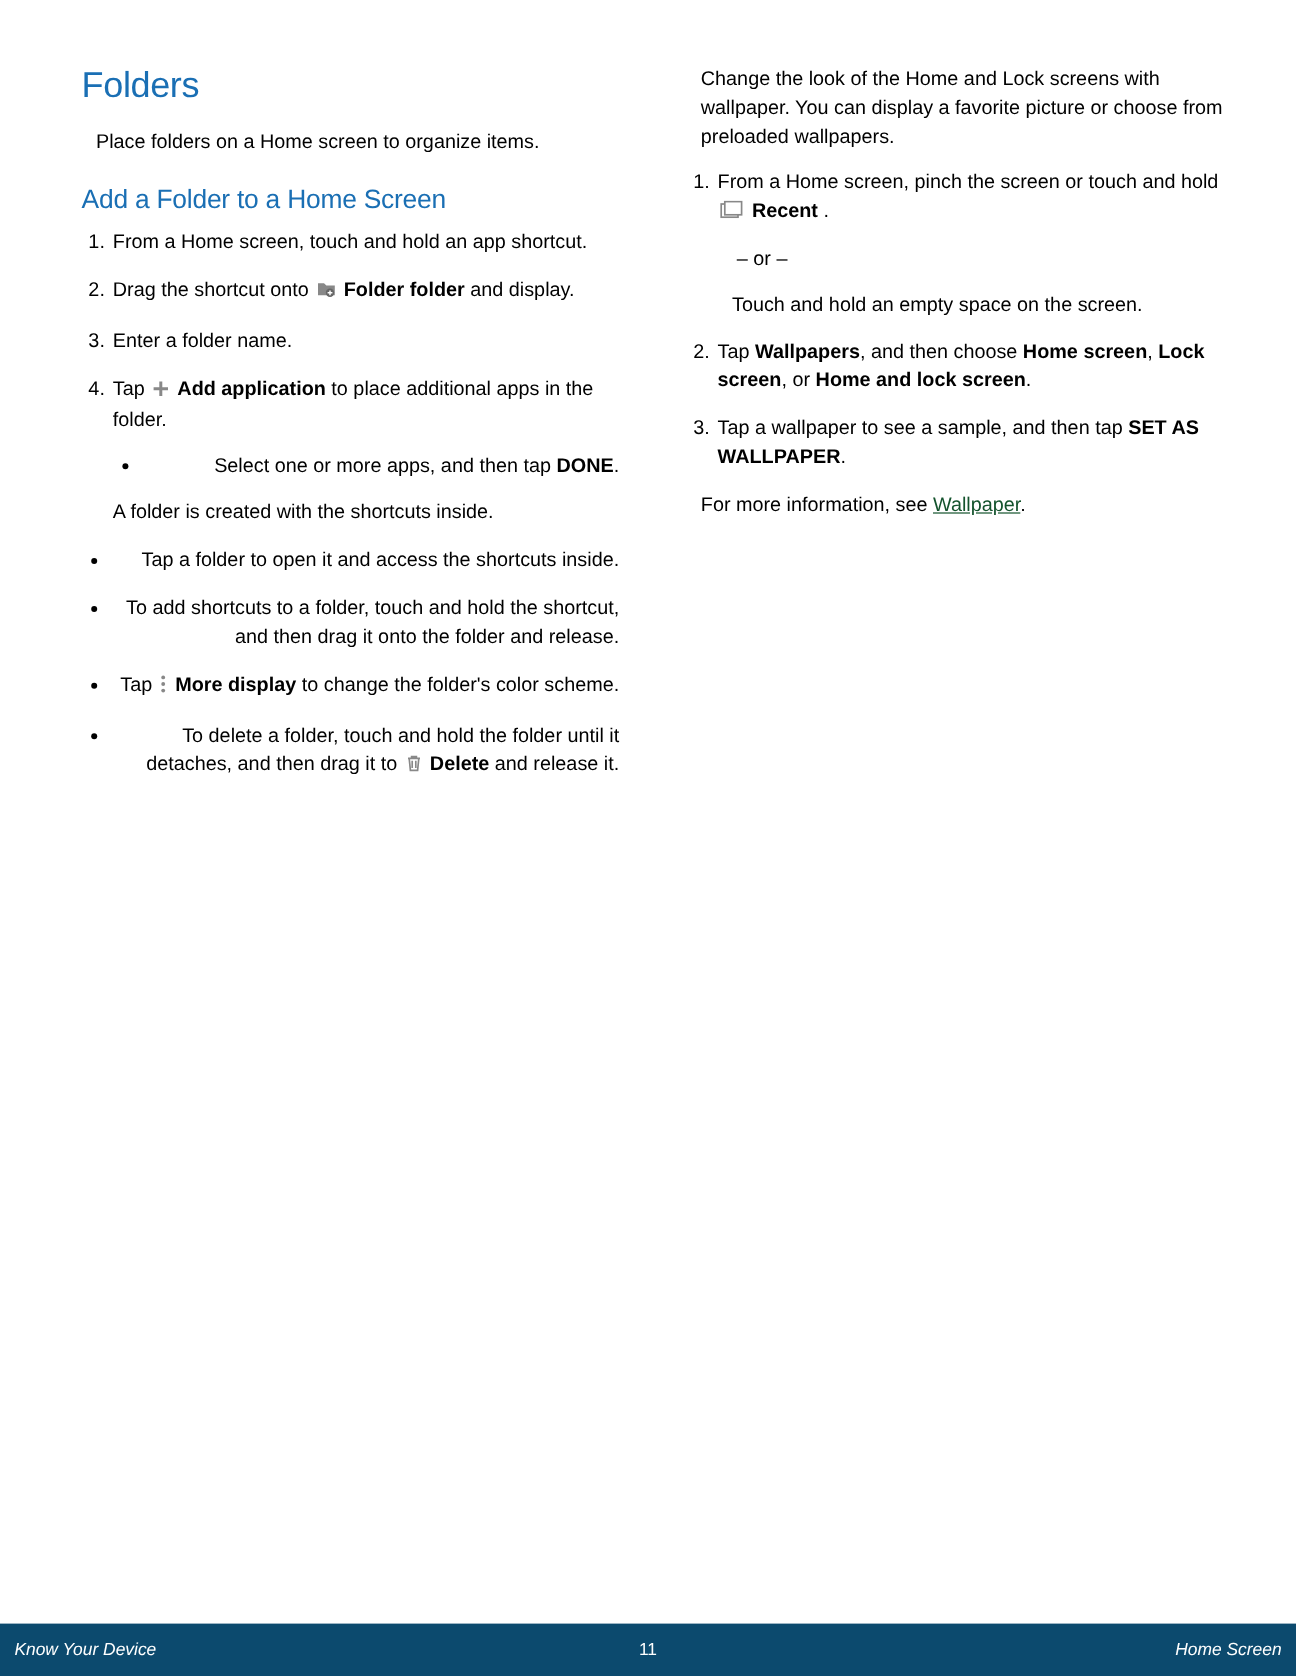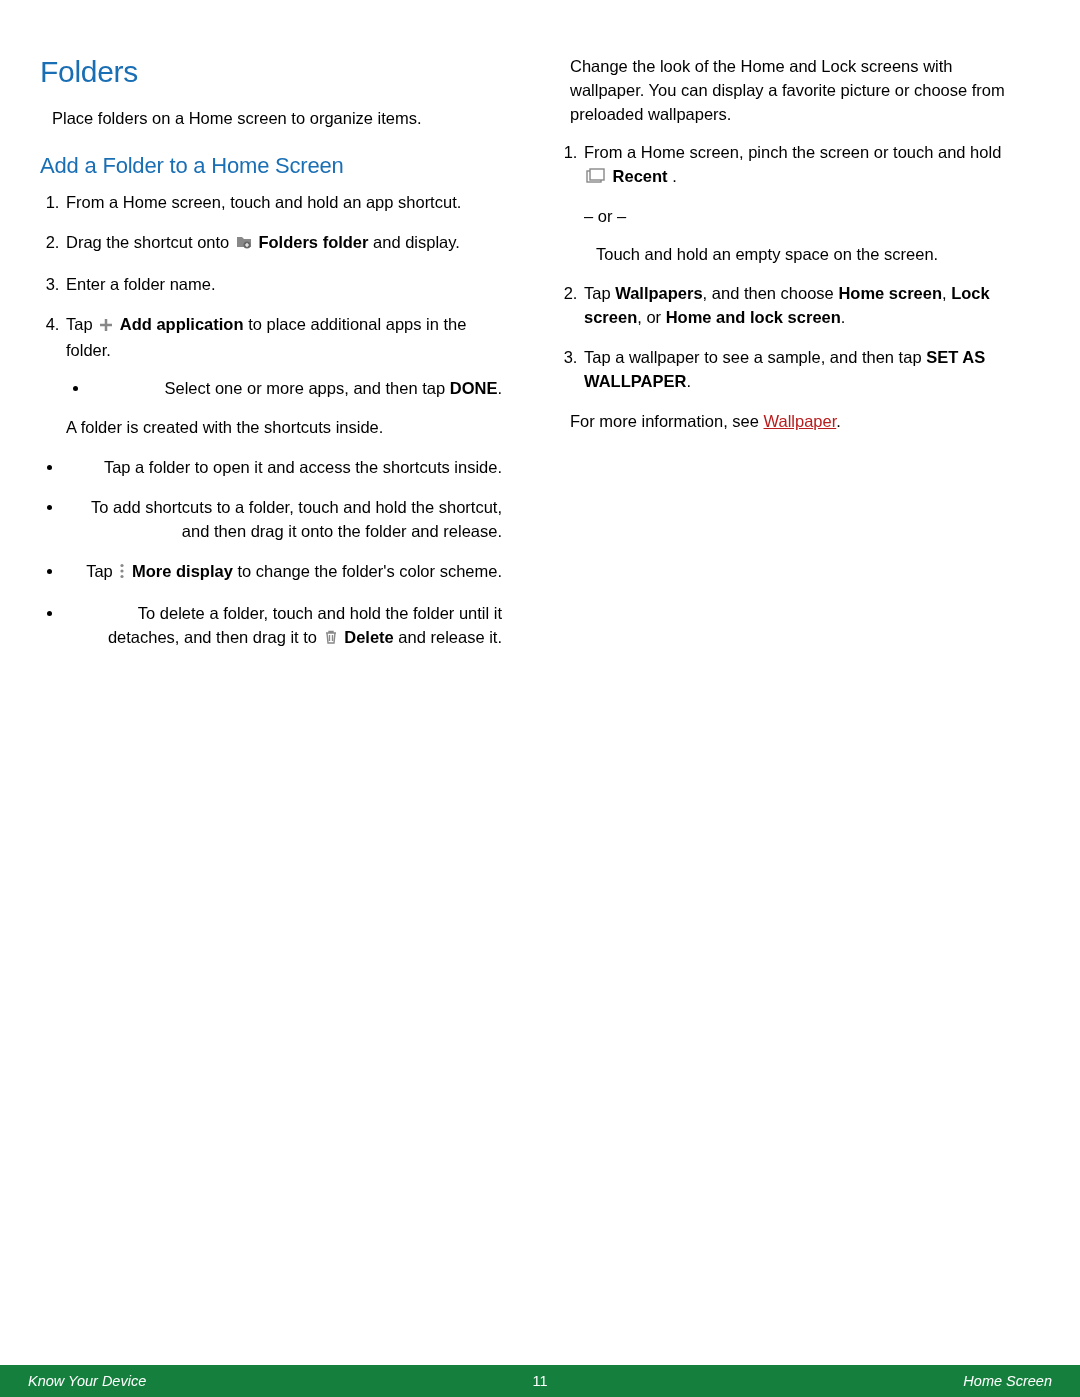--- a/index.html
+++ b/index.html
@@ -5,21 +5,21 @@
   * { box-sizing: border-box; margin: 0; padding: 0; }
   body {
     width: 1080px;
     height: 1397px;
     background: #fff;
     font-family: "Helvetica Neue", Helvetica, Arial, sans-serif;
     position: relative;
     color: #000;
   }
   .page {
-    padding: 55px 60px 0 40px;
+    padding: 55px 60px 0 68px;
     display: flex;
     gap: 56px;
   }
   .col { flex: 1; }
   h1 {
     color: #1a6fb4;
     font-weight: 400;
     font-size: 30px;
     margin-bottom: 18px;
     letter-spacing: -0.3px;
@@ -53,35 +53,35 @@
   }
   ul > li { padding-left: 2px; margin-bottom: 16px; text-align: right; }
   .sub-ul { margin-top: 14px; margin-bottom: 0; }
   .bold { font-weight: bold; }
   .icon {
     display: inline-block;
     vertical-align: -2px;
     margin: 0 2px;
   }
   .link {
-    color: #b91c1c;
+    color: #14532d;
     text-decoration: underline;
     cursor: pointer;
     text-align: right;
   }
   .footer {
     position: absolute;
     left: 0; right: 0; bottom: 0;
-    height: 32px;
-    background: #15803d;
+    height: 44px;
+    background: #0c4a6e;
     color: #fff;
     display: flex;
     align-items: center;
     justify-content: space-between;
-    padding: 0 28px;
+    padding: 0 12px;
     font-size: 14.5px;
     font-style: italic;
   }
   .footer .center {
     position: absolute;
     left: 50%;
     transform: translateX(-50%);
     font-style: normal;
   }
   .after-list { margin-top: -2px; margin-left: 0; }
@@ -100,21 +100,21 @@
       <li>From a Home screen, touch and hold an app shortcut.</li>
       <li>
         <span>Drag the shortcut onto </span>
         <span class="icon">
           <svg width="16" height="16" viewBox="0 0 16 16">
               <path fill="#888" d="M1 3 h5 l2 2 h7 v8 h-14 z"></path>
               <circle cx="11" cy="11" r="3.5" fill="#666"></circle>
               <path stroke="#fff" stroke-width="1.2" d="M11 9 v4 M9 11 h4"></path>
             </svg>
         </span>
-        <span class="bold">Folders folder</span>
+        <span class="bold">Folder folder</span>
         <span> and display.</span>
       </li>
       <li>Enter a folder name.</li>
       <li>
         <span>Tap </span>
         <span class="icon">
           <svg width="14" height="14" viewBox="0 0 14 14">
               <path stroke="#888" stroke-width="2.5" d="M7 1 v12 M1 7 h12"></path>
             </svg>
         </span>
@@ -164,21 +164,21 @@
       <li>
         <span>From a Home screen, pinch the screen or touch and hold </span>
         <span class="icon">
           <svg width="20" height="16" viewBox="0 0 20 16">
               <rect x="1" y="3" width="14" height="11" fill="none" stroke="#888" stroke-width="1.4"></rect>
               <rect x="4" y="1" width="14" height="11" fill="#fff" stroke="#888" stroke-width="1.4"></rect>
             </svg>
         </span>
         <span class="bold">Recent</span>
         <span> .</span>
-        <p style="margin:14px 0;">– or –</p>
+        <p style="margin:14px 16px;">– or –</p>
         <p style="margin-bottom:0;">Touch and hold an empty space on the screen.</p>
       </li>
       <li>
         <span>Tap </span><span class="bold">Wallpapers</span><span>, and then choose </span><span class="bold">Home screen</span><span>, </span><span class="bold">Lock screen</span><span>, or </span><span class="bold">Home and lock screen</span><span>.</span>
       </li>
       <li>
         <span>Tap a wallpaper to see a sample, and then tap </span><span class="bold">SET AS WALLPAPER</span><span>.</span>
       </li>
     </ol>
 

